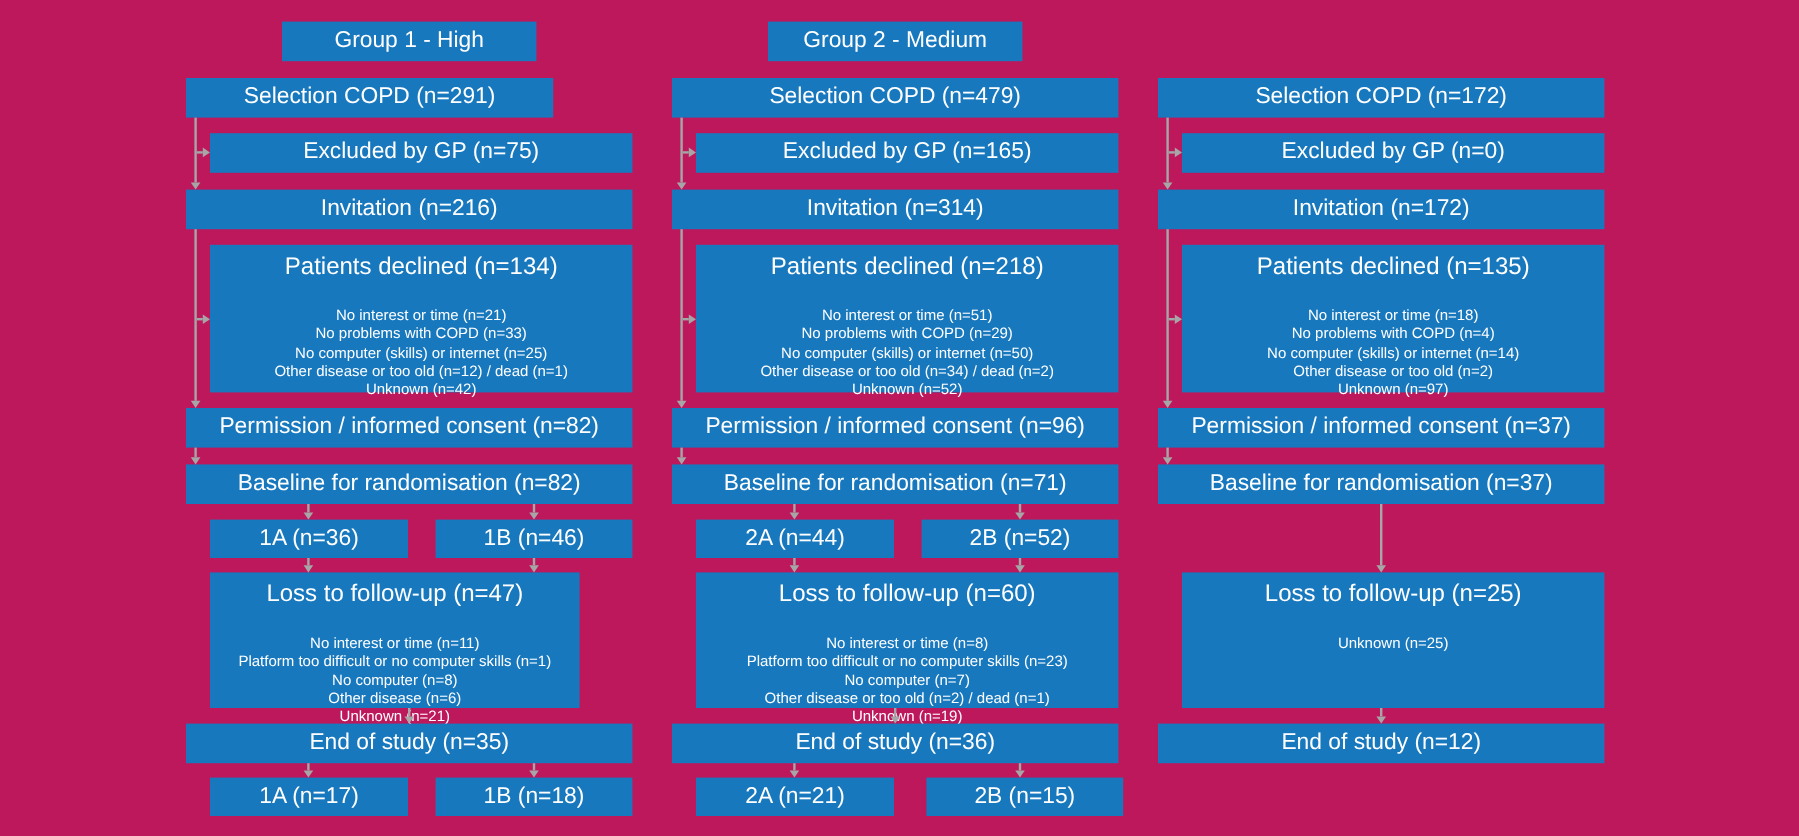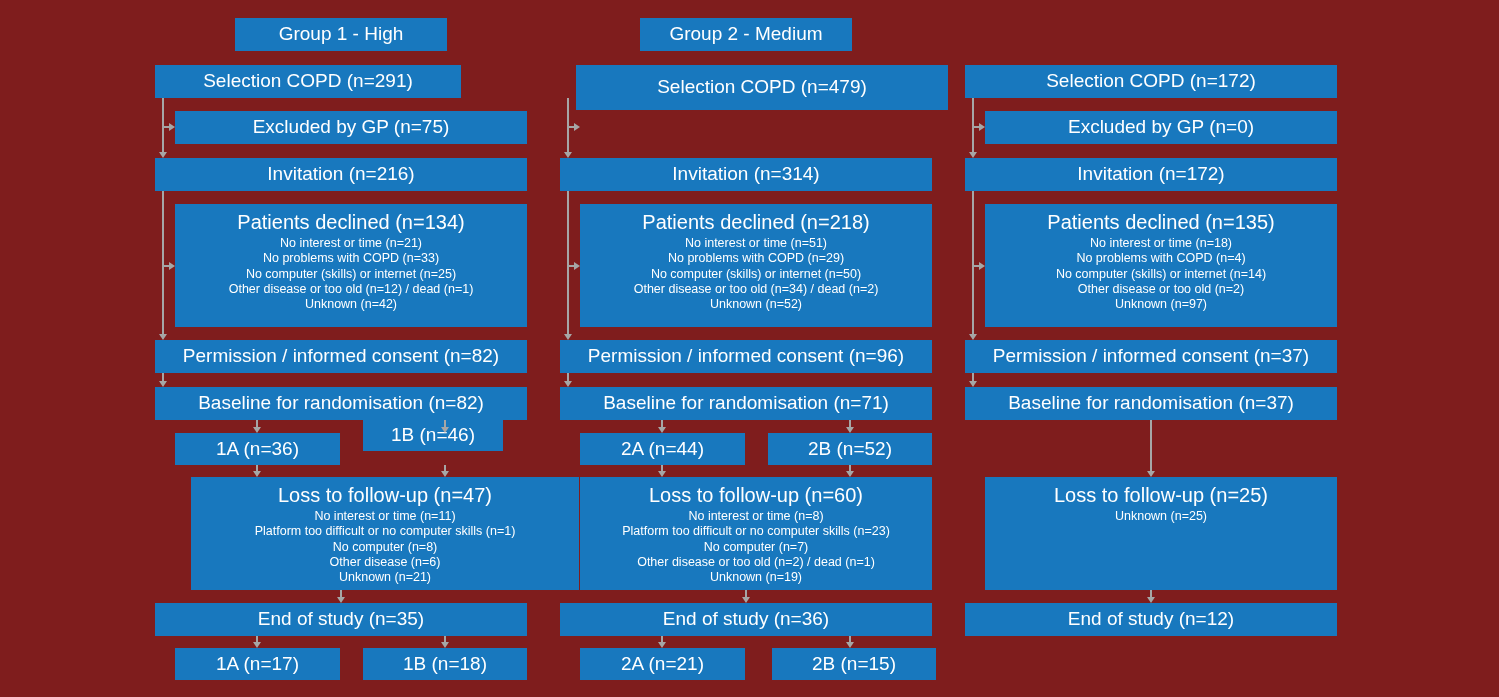--- a/index.html
+++ b/index.html
@@ -1,21 +1,21 @@
 <!DOCTYPE html>
 <html style="--box: #1878be; --arrow: #a6a6a6;"><head>
 <meta charset="utf-8">
 <style>
   html, body { margin: 0; padding: 0; background: #ffffff; }
   body { font-family: "Liberation Sans", sans-serif; }
   .canvas {
     position: relative;
     width: 1499px;
     height: 697px;
-    background: #7f1d1d;
+    background: #be185d;
     overflow: hidden;
   }
   .column {
     position: absolute;
     top: 18px;
     width: 372px;
     height: 670px;
   }
   .box {
     position: absolute;
@@ -35,20 +35,21 @@
     padding-top: 5px;
   }
   .box-title {
     font-size: 20px;
     line-height: 1.35;
   }
   .box-sub {
     font-size: 12.5px;
     line-height: 1.22;
     white-space: pre-line;
+    margin-top: 20px;
   }
   .arrow-v {
     position: absolute;
     width: 2px;
     background: var(--arrow, #a6a6a6);
   }
   .arrow-v::after {
     content: '';
     position: absolute;
     bottom: -6px;
@@ -88,22 +89,22 @@
       <div class="box-title">Patients declined (n=134)</div>
       <div class="box-sub">No interest or time (n=21)
 No problems with COPD (n=33)
 No computer (skills) or internet (n=25)
 Other disease or too old (n=12) / dead (n=1)
 Unknown (n=42)</div>
     </div>
     <div class="box" style="left:0;top:322px;width:372px;height:33px">Permission / informed consent (n=82)</div>
     <div class="box" style="left:0;top:369px;width:372px;height:33px">Baseline for randomisation (n=82)</div>
     <div class="box" style="left:20px;top:415px;width:165px;height:32px">1A (n=36)</div>
-    <div class="box" style="left:208px;top:401px;width:140px;height:32px">1B (n=46)</div>
-    <div class="box multi" style="left:36px;top:459px;width:388px;height:113px">
+    <div class="box" style="left:208px;top:415px;width:164px;height:32px">1B (n=46)</div>
+    <div class="box multi" style="left:20px;top:459px;width:308px;height:113px">
       <div class="box-title">Loss to follow-up (n=47)</div>
       <div class="box-sub">No interest or time (n=11)
 Platform too difficult or no computer skills (n=1)
 No computer (n=8)
 Other disease (n=6)
 Unknown (n=21)</div>
     </div>
     <div class="box" style="left:0;top:585px;width:372px;height:33px">End of study (n=35)</div>
     <div class="box" style="left:20px;top:630px;width:165px;height:32px">1A (n=17)</div>
     <div class="box" style="left:208px;top:630px;width:164px;height:32px">1B (n=18)</div>
@@ -117,21 +118,22 @@
     <div class="arrow-v" style="left:289px;top:402px;height:7px"></div>
     <div class="arrow-v" style="left:101px;top:447px;height:6px"></div>
     <div class="arrow-v" style="left:289px;top:447px;height:6px"></div>
     <div class="arrow-v" style="left:185px;top:572px;height:7px"></div>
     <div class="arrow-v" style="left:101px;top:618px;height:6px"></div>
     <div class="arrow-v" style="left:289px;top:618px;height:6px"></div>
   </div>
 
   <div class="column" style="left:560px">
     <div class="box" style="left:80px;top:0;width:212px;height:33px">Group 2 - Medium</div>
-    <div class="box" style="left:16px;top:47px;width:372px;height:45px">Selection COPD (n=479)</div>
+    <div class="box" style="left:0;top:47px;width:372px;height:33px">Selection COPD (n=479)</div>
+    <div class="box" style="left:20px;top:93px;width:352px;height:33px">Excluded by GP (n=165)</div>
     <div class="box" style="left:0;top:140px;width:372px;height:33px">Invitation (n=314)</div>
     <div class="box multi" style="left:20px;top:186px;width:352px;height:123px">
       <div class="box-title">Patients declined (n=218)</div>
       <div class="box-sub">No interest or time (n=51)
 No problems with COPD (n=29)
 No computer (skills) or internet (n=50)
 Other disease or too old (n=34) / dead (n=2)
 Unknown (n=52)</div>
     </div>
     <div class="box" style="left:0;top:322px;width:372px;height:33px">Permission / informed consent (n=96)</div>

